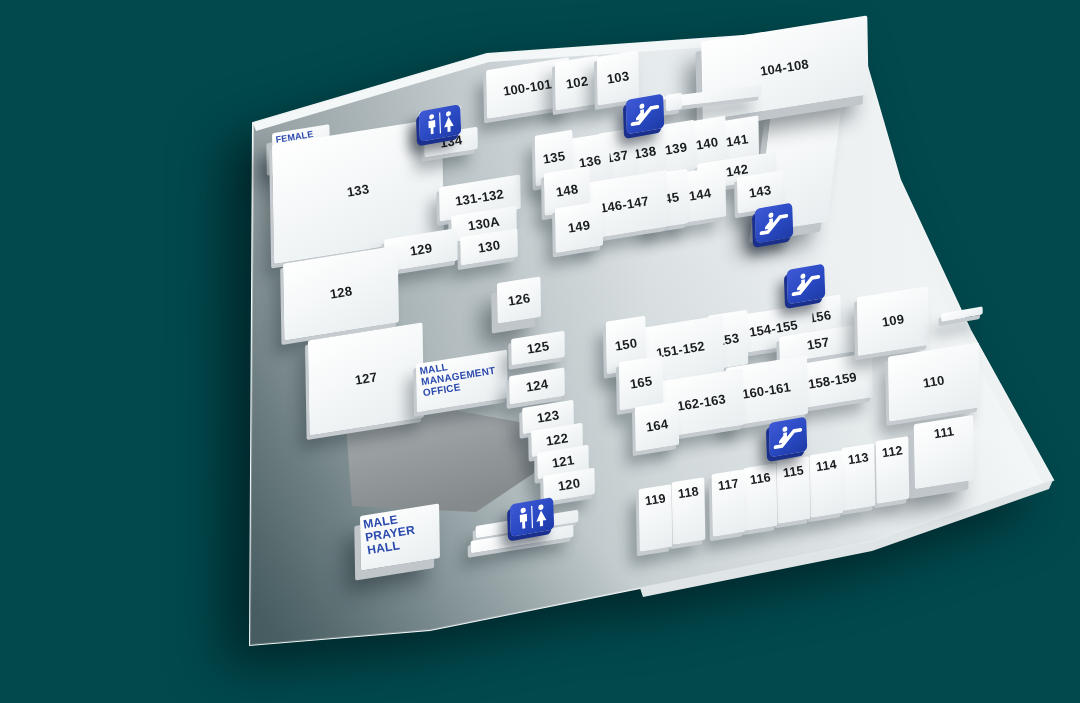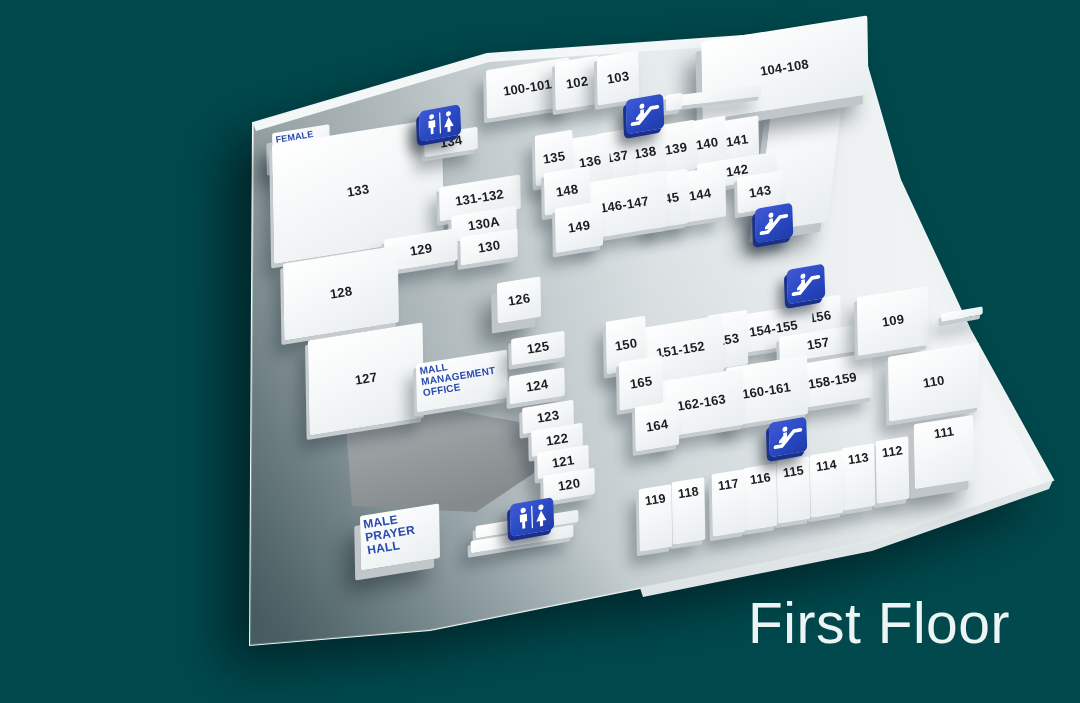--- a/index.html
+++ b/index.html
@@ -300,14 +300,13 @@
         <svg viewBox="0 0 30 20" fill="#ffffff">
           <circle cx="8.5" cy="4" r="2"></circle>
           <path d="M5.8 7 h5.4 v5.5 h-1.6 v5 h-2.2 v-5 H5.8 z"></path>
           <rect x="14.6" y="1.8" width="0.9" height="16.4"></rect>
           <circle cx="22" cy="4" r="2"></circle>
           <path d="M22 6.3 l3.8 7.7 h-2.6 v4 h-2.4 v-4 h-2.6 z"></path>
         </svg>
       </div>
     </div>
 
-  <div class="title">First Floor</div>
 </div>
 
 </body></html>

